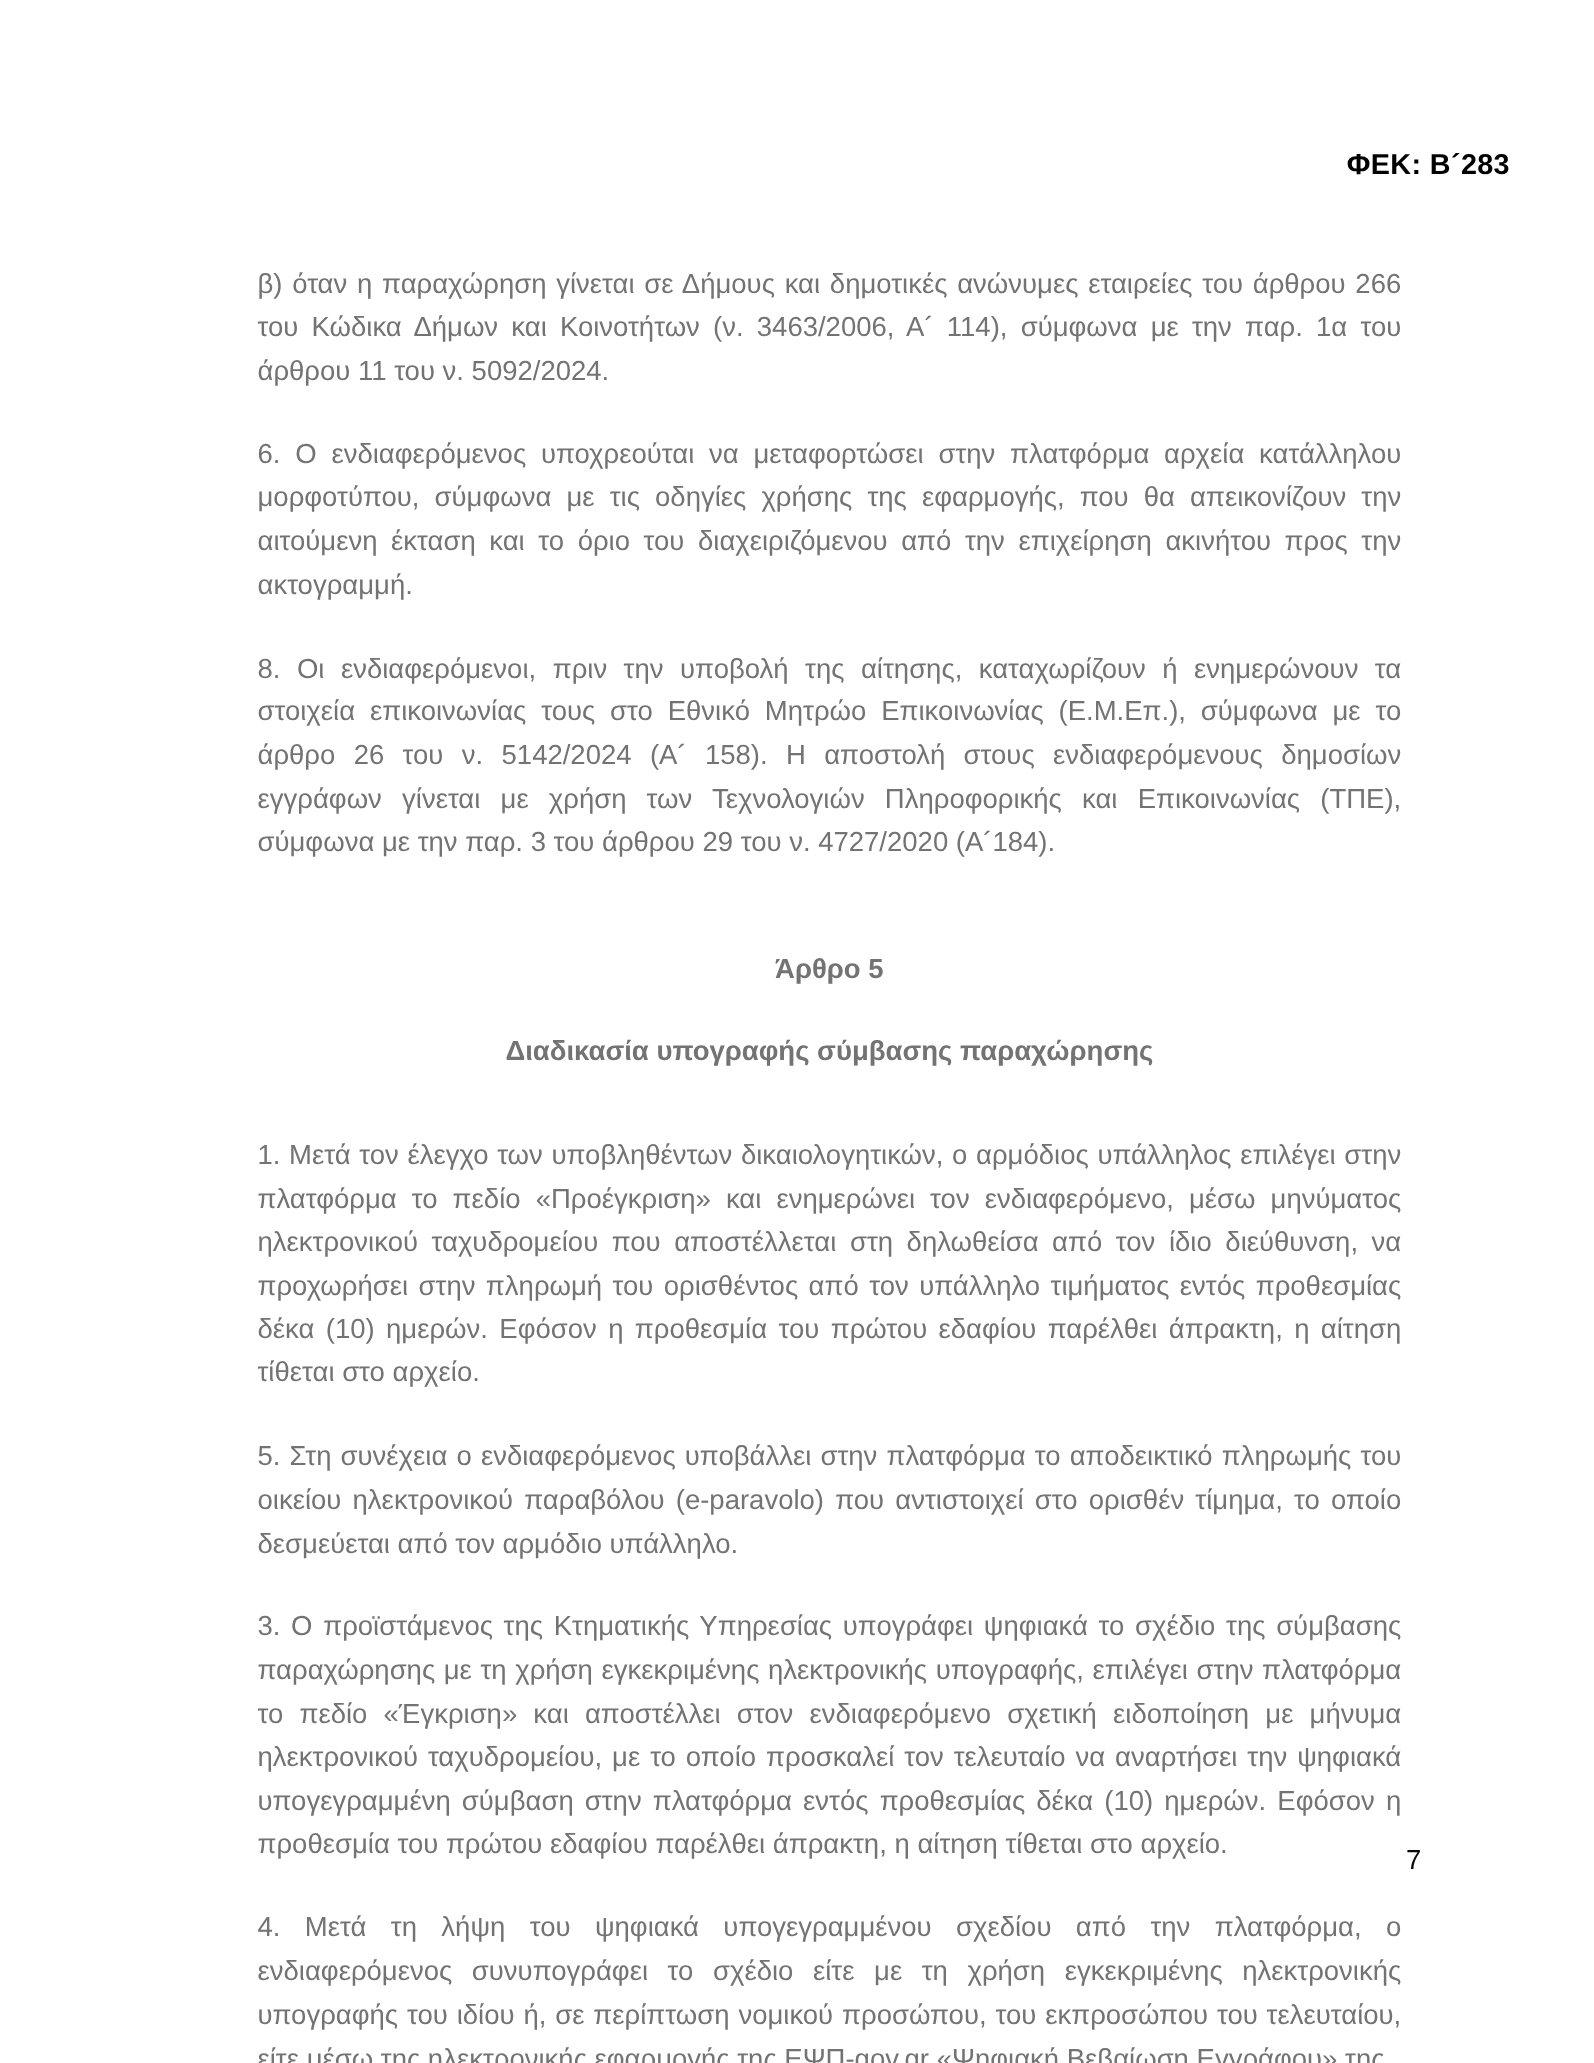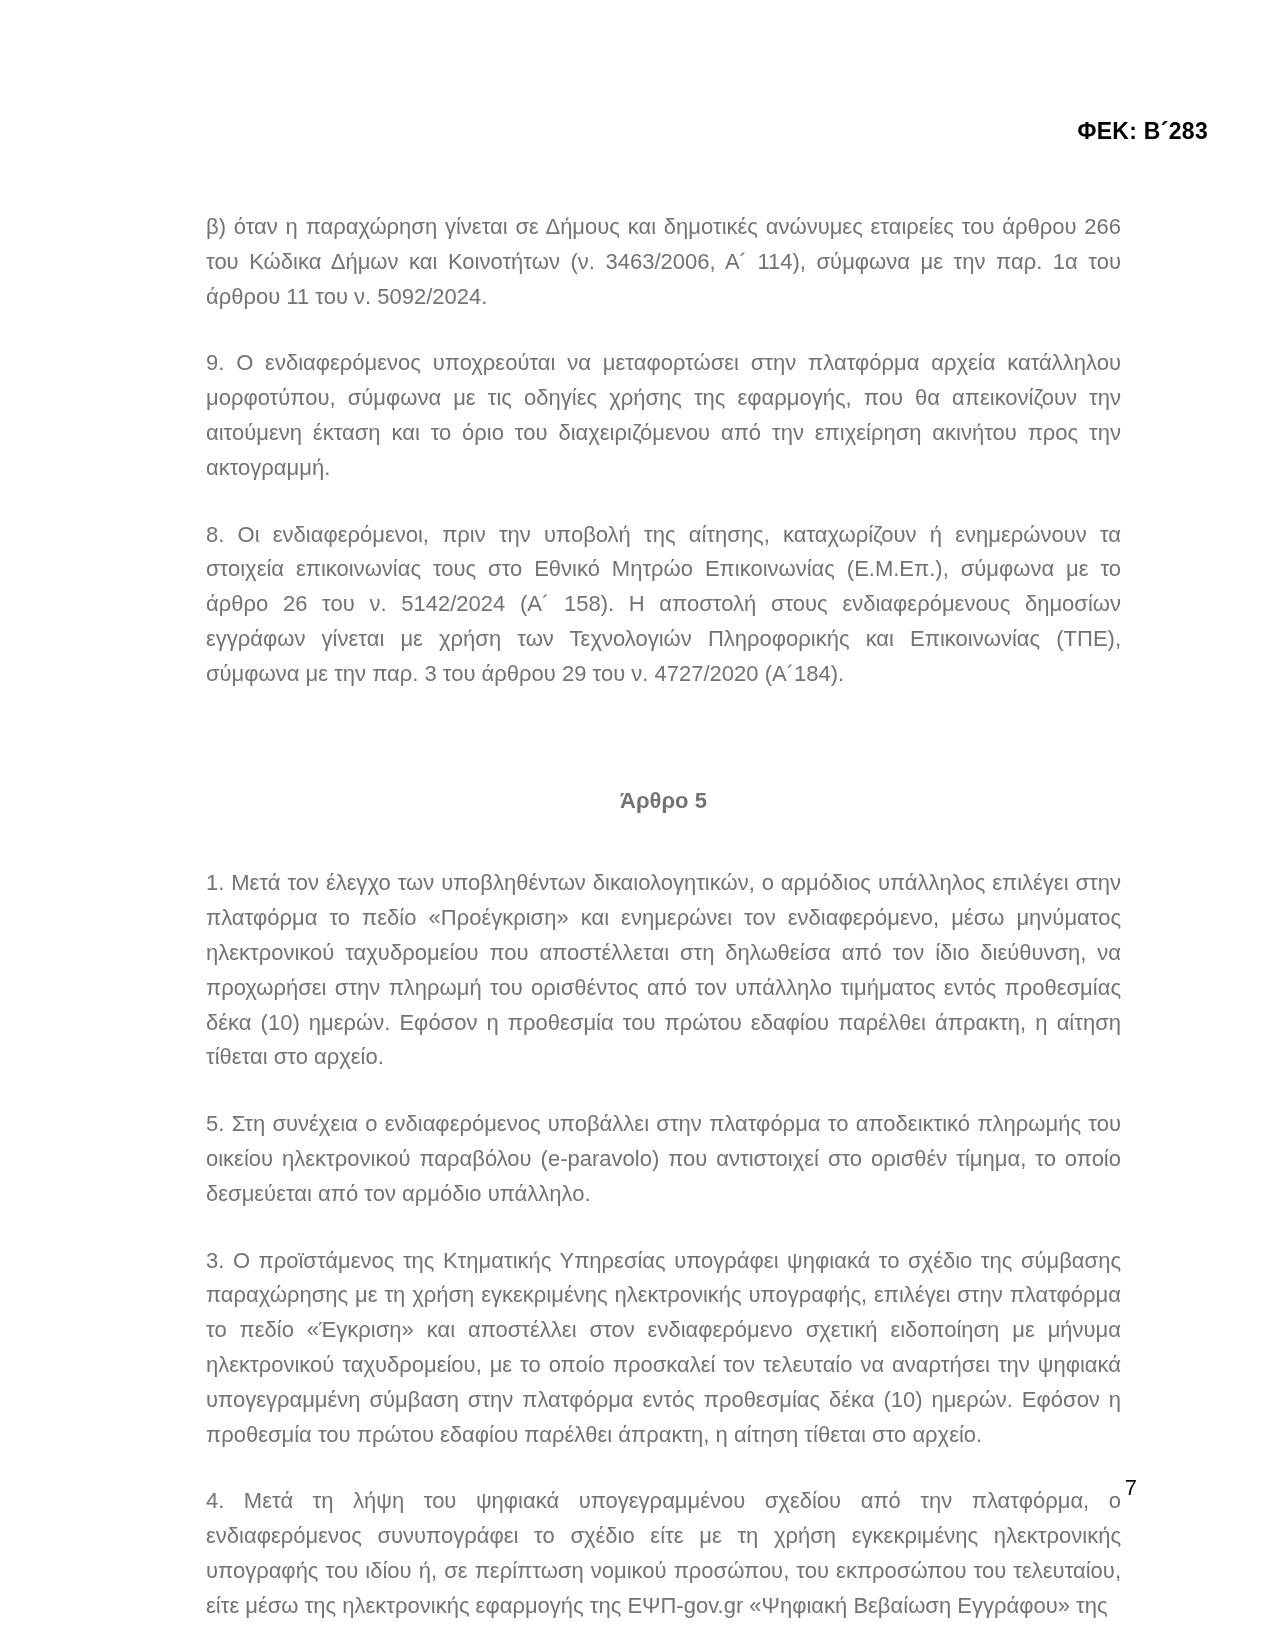--- a/index.html
+++ b/index.html
@@ -31,21 +31,21 @@
     left: 142px;
     top: 146px;
     width: 979px;
     font-size: 22px;
     line-height: 34.8px;
     text-align: justify;
     color: #737373;
   }
   .body-text p { margin: 0; }
   .article-heading {
-    margin-top: 44px;
+    margin-top: 18px;
     text-align: center;
     font-weight: bold;
   }
   .article-heading div { text-align: center; }
   .page-number {
     position: absolute;
     left: 142px;
     top: 1427px;
     width: 979px;
     text-align: right;
@@ -57,27 +57,28 @@
 <body>
 
 <div class="page">
 
   <div class="fek-header">ΦΕΚ: Β´283</div>
 
   <div class="body-text">
 
     <p>β) όταν η παραχώρηση γίνεται σε Δήμους και δημοτικές ανώνυμες εταιρείες του άρθρου 266 του Κώδικα Δήμων και Κοινοτήτων (ν. 3463/2006, Α´ 114), σύμφωνα με την παρ. 1α του άρθρου 11 του ν. 5092/2024.</p>
 
-    <p>9. Ο ενδιαφερόμενος υποχρεούται να μεταφορτώσει στην πλατφόρμα αρχεία κατάλληλου μορφοτύπου, σύμφωνα με τις οδηγίες χρήσης της εφαρμογής, που θα απεικονίζουν την αιτούμενη έκταση και το όριο του διαχειριζόμενου από την επιχείρηση ακινήτου προς την ακτογραμμή.</p>
+    <p>6. Ο ενδιαφερόμενος υποχρεούται να μεταφορτώσει στην πλατφόρμα αρχεία κατάλληλου μορφοτύπου, σύμφωνα με τις οδηγίες χρήσης της εφαρμογής, που θα απεικονίζουν την αιτούμενη έκταση και το όριο του διαχειριζόμενου από την επιχείρηση ακινήτου προς την ακτογραμμή.</p>
 
 
     <p>8. Οι ενδιαφερόμενοι, πριν την υποβολή της αίτησης, καταχωρίζουν ή ενημερώνουν τα στοιχεία επικοινωνίας τους στο Εθνικό Μητρώο Επικοινωνίας (Ε.Μ.Επ.), σύμφωνα με το άρθρο 26 του ν. 5142/2024 (Α´ 158). Η αποστολή στους ενδιαφερόμενους δημοσίων εγγράφων γίνεται με χρήση των Τεχνολογιών Πληροφορικής και Επικοινωνίας (ΤΠΕ), σύμφωνα με την παρ. 3 του άρθρου 29 του ν. 4727/2020 (Α´184).</p>
 
     <div class="article-heading">
       <div>Άρθρο 5</div>
+      <div>Διαδικασία υπογραφής σύμβασης παραχώρησης</div>
     </div>
 
     <p>1. Μετά τον έλεγχο των υποβληθέντων δικαιολογητικών, ο αρμόδιος υπάλληλος επιλέγει στην πλατφόρμα το πεδίο «Προέγκριση» και ενημερώνει τον ενδιαφερόμενο, μέσω μηνύματος ηλεκτρονικού ταχυδρομείου που αποστέλλεται στη δηλωθείσα από τον ίδιο διεύθυνση, να προχωρήσει στην πληρωμή του ορισθέντος από τον υπάλληλο τιμήματος εντός προθεσμίας δέκα (10) ημερών. Εφόσον η προθεσμία του πρώτου εδαφίου παρέλθει άπρακτη, η αίτηση τίθεται στο αρχείο.</p>
 
     <p>5. Στη συνέχεια ο ενδιαφερόμενος υποβάλλει στην πλατφόρμα το αποδεικτικό πληρωμής του οικείου ηλεκτρονικού παραβόλου (e-paravolo) που αντιστοιχεί στο ορισθέν τίμημα, το οποίο δεσμεύεται από τον αρμόδιο υπάλληλο.</p>
 
     <p>3. Ο προϊστάμενος της Κτηματικής Υπηρεσίας υπογράφει ψηφιακά το σχέδιο της σύμβασης παραχώρησης με τη χρήση εγκεκριμένης ηλεκτρονικής υπογραφής, επιλέγει στην πλατφόρμα το πεδίο «Έγκριση» και αποστέλλει στον ενδιαφερόμενο σχετική ειδοποίηση με μήνυμα ηλεκτρονικού ταχυδρομείου, με το οποίο προσκαλεί τον τελευταίο να αναρτήσει την ψηφιακά υπογεγραμμένη σύμβαση στην πλατφόρμα εντός προθεσμίας δέκα (10) ημερών. Εφόσον η προθεσμία του πρώτου εδαφίου παρέλθει άπρακτη, η αίτηση τίθεται στο αρχείο.</p>
 
     <p>4. Μετά τη λήψη του ψηφιακά υπογεγραμμένου σχεδίου από την πλατφόρμα, ο ενδιαφερόμενος συνυπογράφει το σχέδιο είτε με τη χρήση εγκεκριμένης ηλεκτρονικής υπογραφής του ιδίου ή, σε περίπτωση νομικού προσώπου, του εκπροσώπου του τελευταίου, είτε μέσω της ηλεκτρονικής εφαρμογής της ΕΨΠ-gov.gr «Ψηφιακή Βεβαίωση Εγγράφου» της</p>
 

